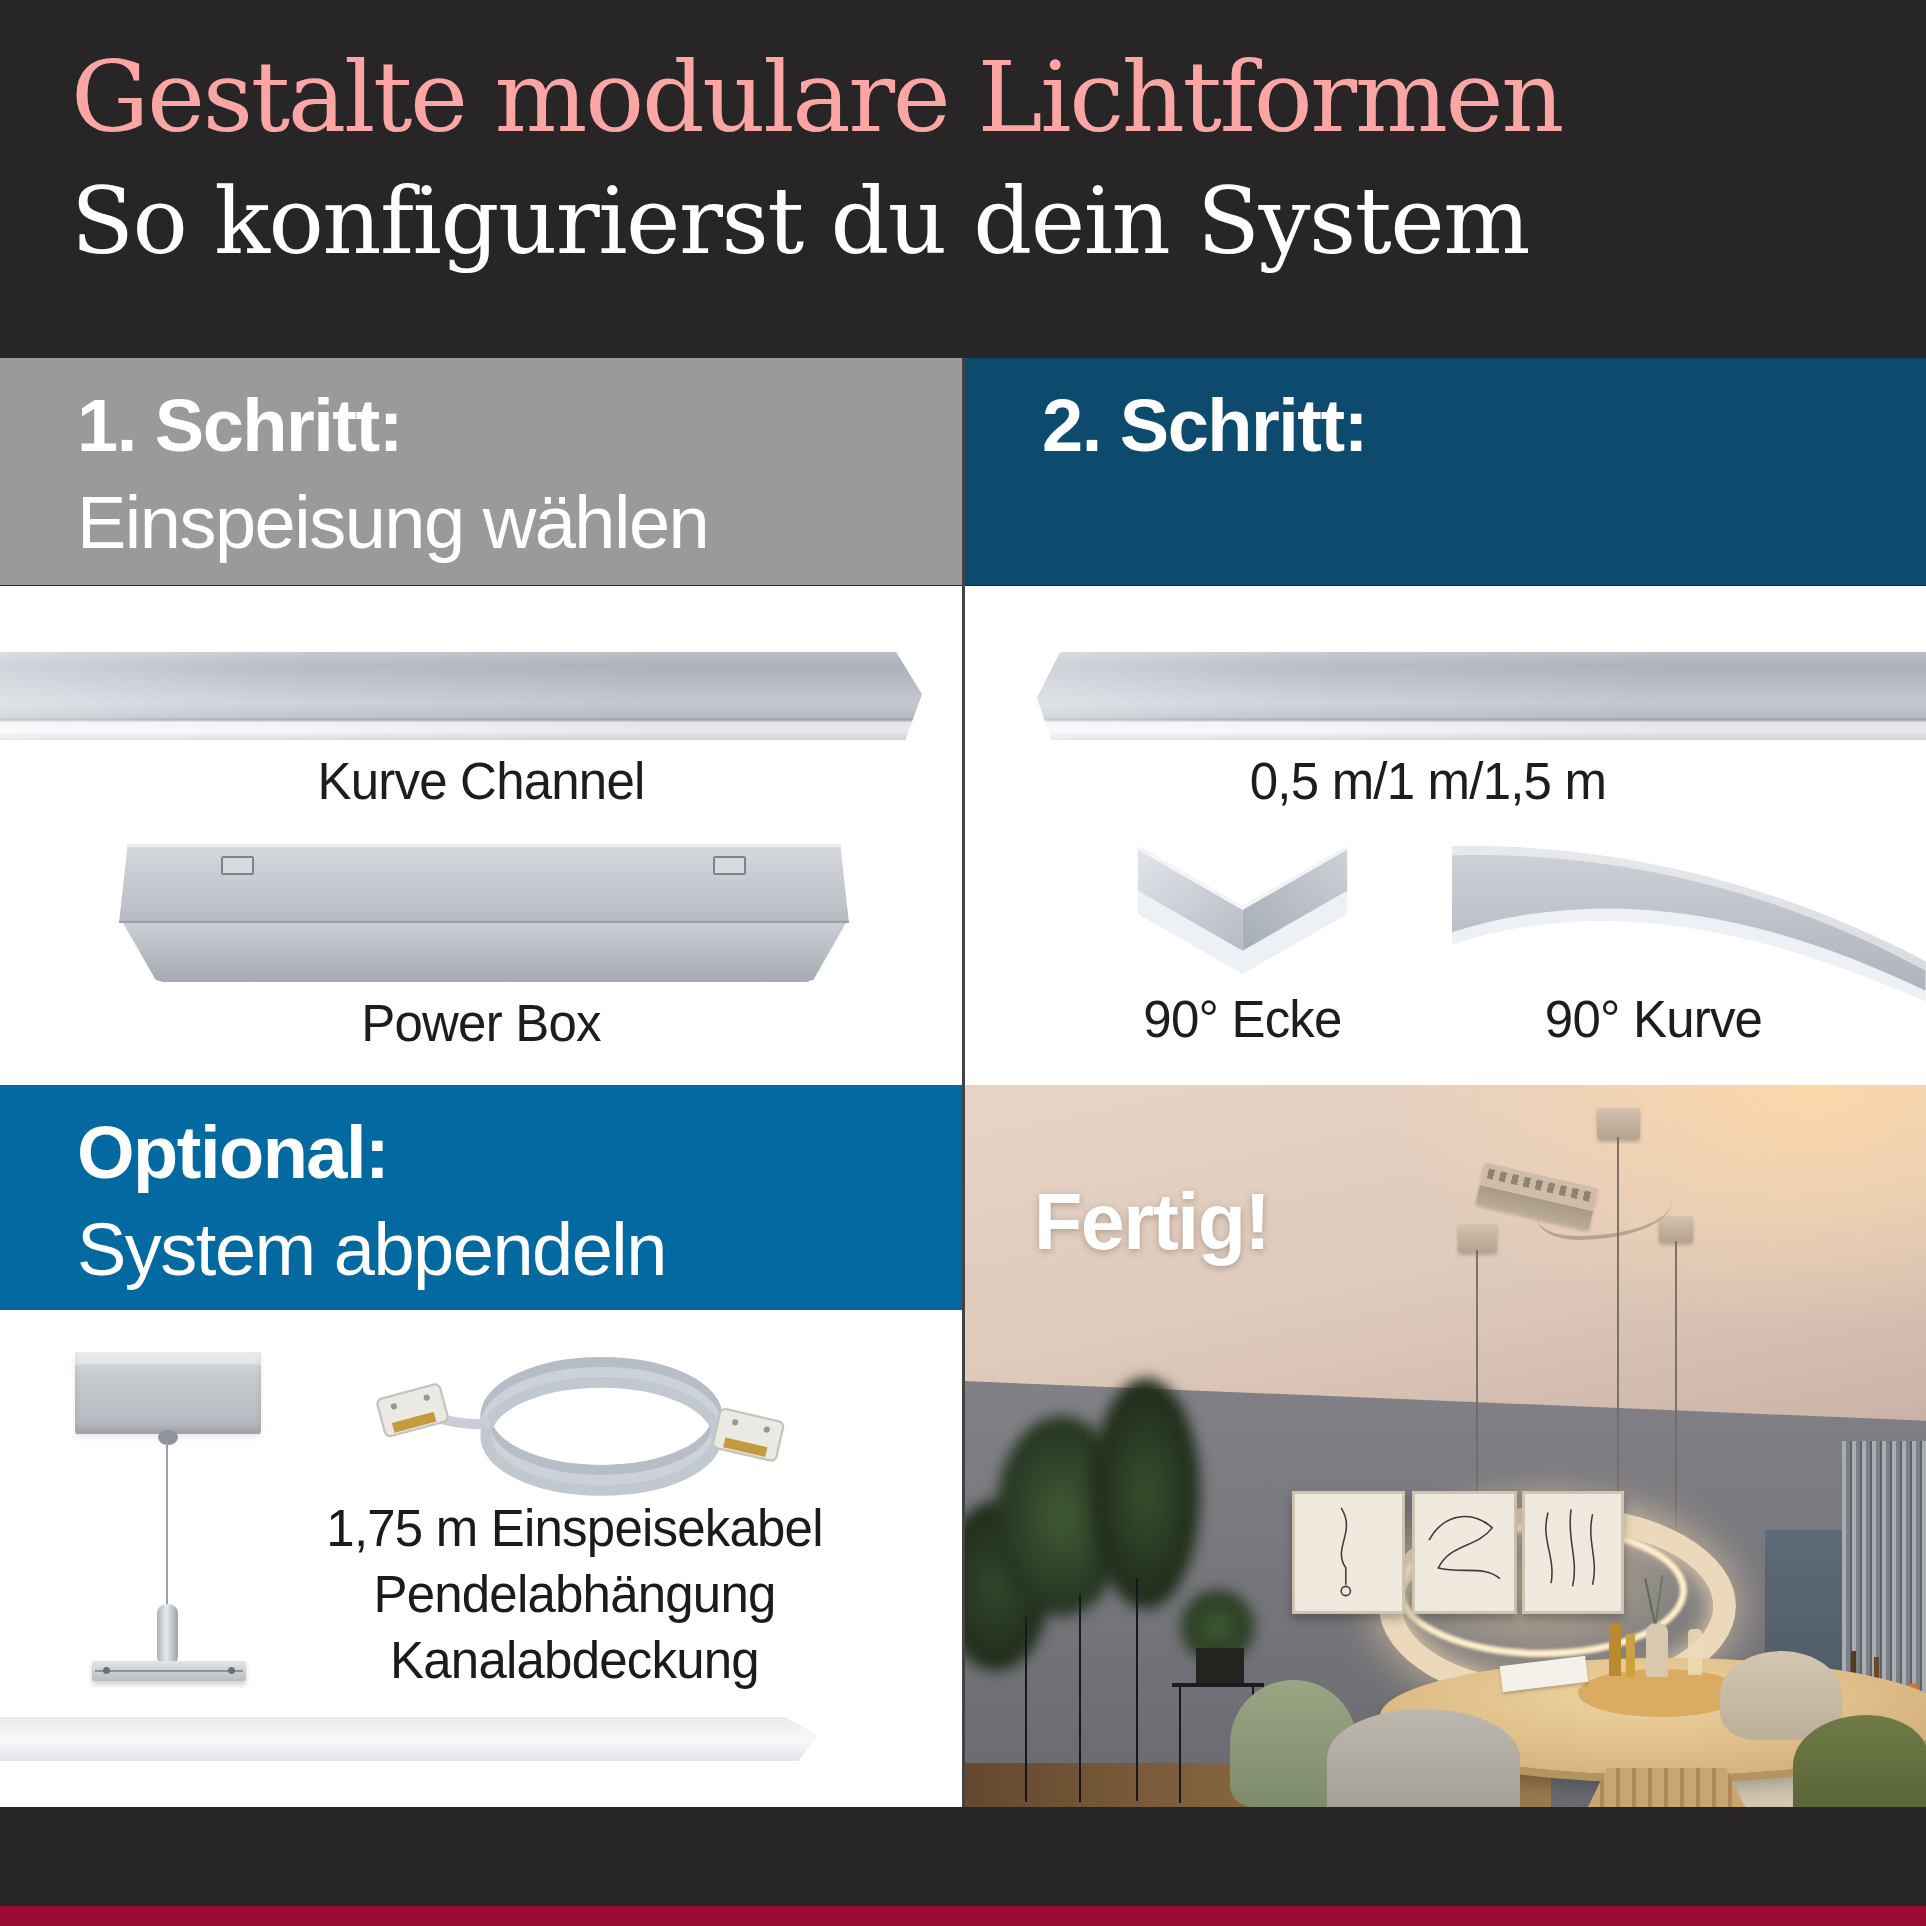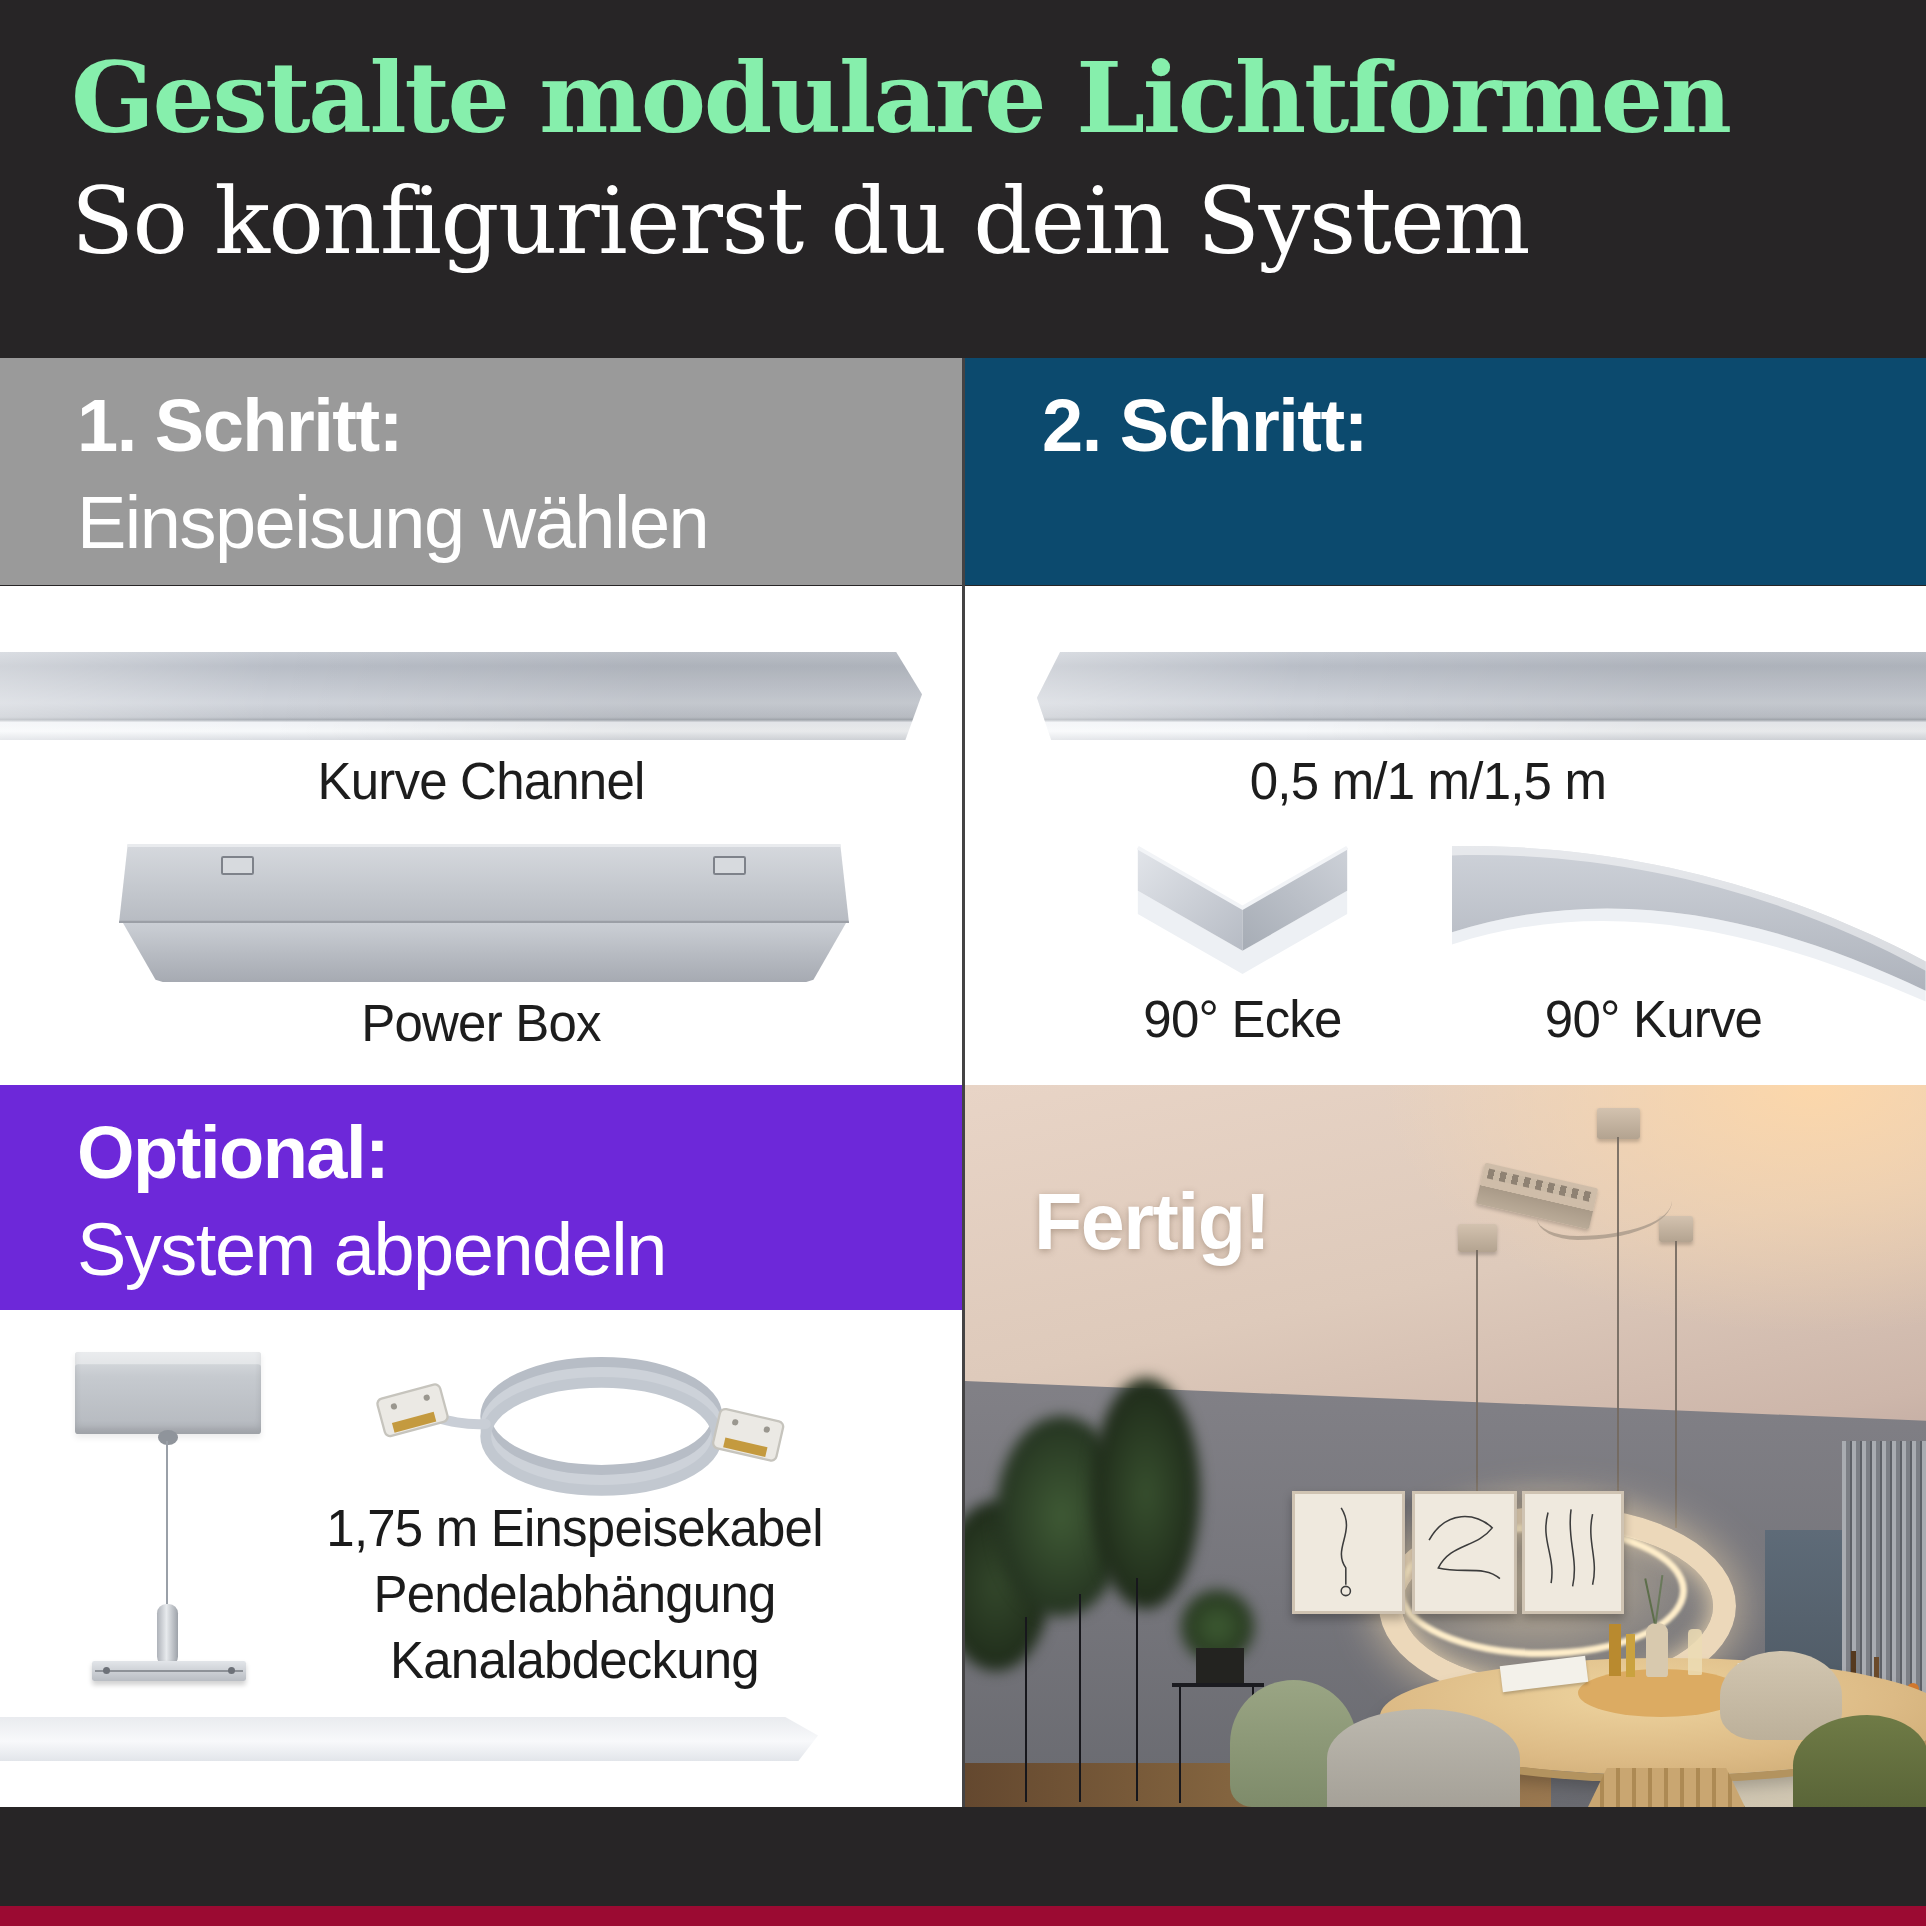--- a/index.html
+++ b/index.html
@@ -1,30 +1,30 @@
 <!DOCTYPE html>
 <html style="font-size:12.3px"><head>
 <meta charset="utf-8">
 <style>
   html,body{margin:0;padding:0;background:#1a1919;}
   .canvas{position:relative;width:1926px;height:1926px;background:#272526;overflow:hidden;
           font-family:"Liberation Sans",sans-serif;}
   .abs{position:absolute;}
 
   
-  .headline{position:absolute;left:71px;top:40px;color:#86efac;
-            font-family:"DejaVu Serif",serif;font-weight:700;font-size:98px;letter-spacing:-2.3px;white-space:nowrap;}
+  .headline{position:absolute;left:71px;top:40px;color:#fca5a5;
+            font-family:"DejaVu Serif",serif;font-weight:400;font-size:98px;letter-spacing:-2.3px;white-space:nowrap;}
   .subheadline{position:absolute;left:71px;top:168px;color:#fff;
             font-family:"DejaVu Serif",serif;font-weight:400;font-size:92px;letter-spacing:-1.5px;white-space:nowrap;}
 
   
   .bar{position:absolute;color:#fff;}
   .bar-step1{left:0;top:358px;width:962px;height:227px;background:#9a9a9a;}
   .bar-step2{left:965px;top:358px;width:962px;height:227px;background:#0c4a6e;}
-  .bar-optional{left:0;top:1085px;width:962px;height:225px;background:#6d28d9;}
+  .bar-optional{left:0;top:1085px;width:962px;height:225px;background:#0369a1;}
   .bar-h{position:absolute;left:77px;top:25px;font-size:74px;font-weight:700;letter-spacing:-1.5px;white-space:nowrap;}
   .bar-s{position:absolute;left:77px;top:122px;font-size:74px;font-weight:400;letter-spacing:-1.5px;white-space:nowrap;}
 
   
   .panel{position:absolute;background:#ffffff;}
   .panel-step1{left:0;top:586px;width:962px;height:499px;}
   .panel-step2{left:965px;top:586px;width:962px;height:499px;}
   .panel-optional{left:0;top:1310px;width:962px;height:497px;}
 
   .divider-v{position:absolute;left:962px;top:358px;width:3.1px;height:1449px;background:#5c5c5c;opacity:.55;}

